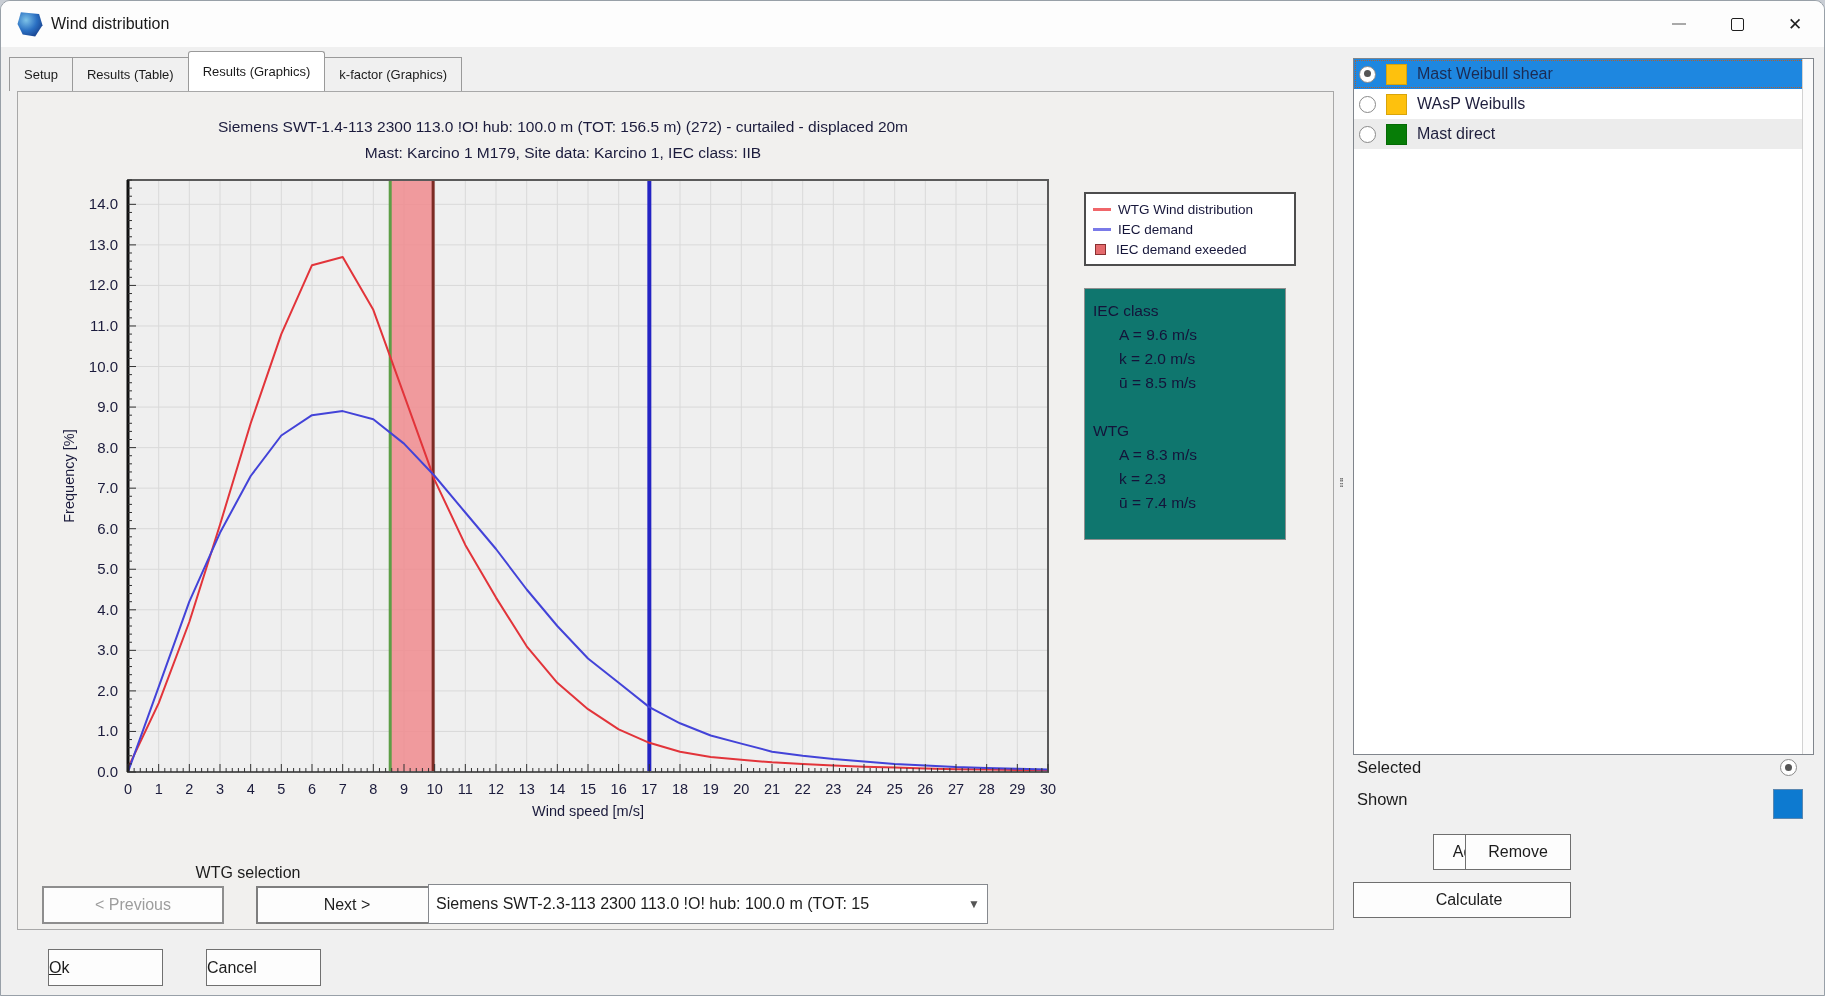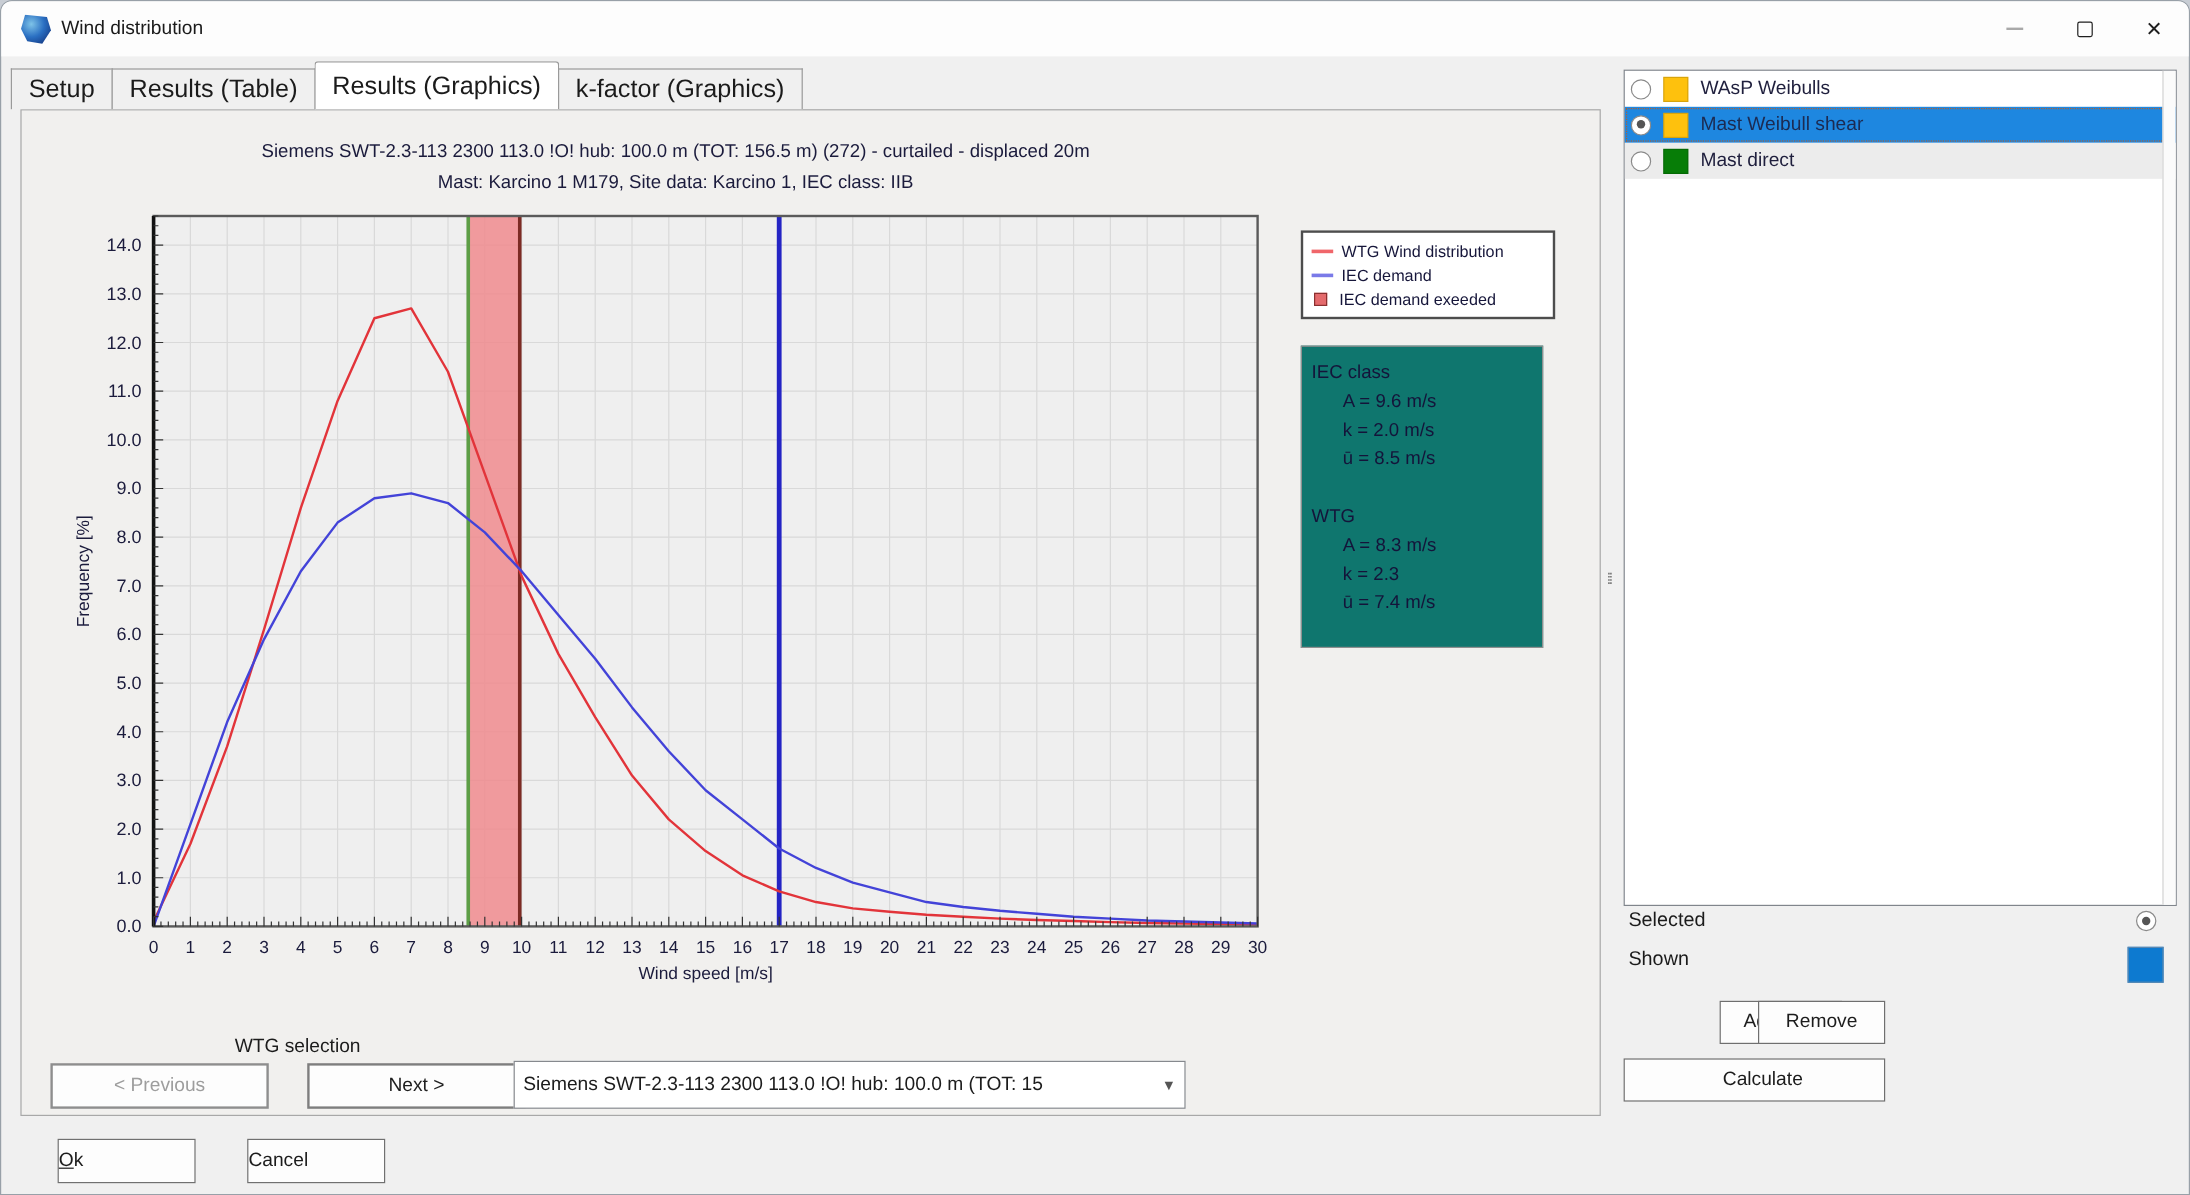--- a/index.html
+++ b/index.html
@@ -30,21 +30,21 @@
   #title-text { margin-left:8px; font-size:16px; color:#1a1a1a; }
   .win-btns { position:absolute; right:0; top:0; height:46px; display:flex; }
   .win-btn { width:58px; height:46px; display:flex; align-items:center; justify-content:center; cursor:default; }
   .glyph-min { width:14px; height:0; border-top:2px solid #a9a9a9; }
   .glyph-max { width:13px; height:13px; border:1.6px solid #1f1f1f; border-radius:2px; }
   .glyph-close { font-size:17px; color:#1f1f1f; }
   
   #tab-bar { position:absolute; left:8px; top:50px; height:40px; display:flex; align-items:flex-end; z-index:5; }
   .tab {
     height:34px; padding:4px 14px; display:flex; align-items:center;
-    font-size:21px; color:#1b1b1b; background:#f0f0f0;
+    font-size:13px; color:#1b1b1b; background:#f0f0f0;
     border:1px solid #9a9a9a; border-bottom:none; margin-right:-1px;
     position:relative;
   }
   .tab.active {
     height:40px; background:#fff; z-index:6;
     border-radius:3px 3px 0 0;
   }
   
   #chart-panel {
     position:absolute; left:16px; top:90px; width:1317px; height:839px;
@@ -153,21 +153,21 @@
   </div>
 
   <div id="tab-bar">
       <div class="tab">Setup</div>
       <div class="tab">Results (Table)</div>
       <div class="tab active">Results (Graphics)</div>
       <div class="tab">k-factor (Graphics)</div>
     </div>
 
   <div id="chart-panel">
-    <div id="chart-title-1" class="chart-title">Siemens SWT-2.3-113 2300 113.0 !O! hub: 100.0 m (TOT: 156.5 m) (272) - curtailed - displaced 20m</div>
+    <div id="chart-title-1" class="chart-title">Siemens SWT-1.4-113 2300 113.0 !O! hub: 100.0 m (TOT: 156.5 m) (272) - curtailed - displaced 20m</div>
     <div id="chart-title-2" class="chart-title">Mast:  Karcino 1 M179, Site data:  Karcino 1, IEC class: IIB</div>
     <svg id="plot-svg" width="1010" height="660">
         <rect x="70" y="14" width="920" height="592" fill="#efefef"></rect>
         <line x1="100.66666666666667" y1="14" x2="100.66666666666667" y2="606" stroke="#d9d9d9" stroke-width="1"></line>
         <line x1="131.33333333333334" y1="14" x2="131.33333333333334" y2="606" stroke="#d9d9d9" stroke-width="1"></line>
         <line x1="162" y1="14" x2="162" y2="606" stroke="#d9d9d9" stroke-width="1"></line>
         <line x1="192.66666666666669" y1="14" x2="192.66666666666669" y2="606" stroke="#d9d9d9" stroke-width="1"></line>
         <line x1="223.33333333333331" y1="14" x2="223.33333333333331" y2="606" stroke="#d9d9d9" stroke-width="1"></line>
         <line x1="254" y1="14" x2="254" y2="606" stroke="#d9d9d9" stroke-width="1"></line>
         <line x1="284.66666666666663" y1="14" x2="284.66666666666663" y2="606" stroke="#d9d9d9" stroke-width="1"></line>
@@ -525,29 +525,29 @@
       <div class="dd-arrow">▼</div>
     </div>
   </div>
 
   <div id="splitter">
     <div id="splitter-dots">⁞⁞</div>
   </div>
 
   <div id="model-list">
 
-  <div class="list-row">
+  <div class="list-row selected">
+        <div class="radio on"></div>
+        <div class="color-chip" style="background: rgb(254, 193, 13);"></div>
+        <div class="row-label">Mast Weibull shear</div>
+      </div>
+      <div class="list-row">
         <div class="radio"></div>
         <div class="color-chip" style="background: rgb(254, 193, 13);"></div>
         <div class="row-label">WAsP Weibulls</div>
-      </div>
-      <div class="list-row selected">
-        <div class="radio on"></div>
-        <div class="color-chip" style="background: rgb(254, 193, 13);"></div>
-        <div class="row-label">Mast Weibull shear</div>
       </div>
       <div class="list-row alt">
         <div class="radio"></div>
         <div class="color-chip" style="background: rgb(7, 125, 7);"></div>
         <div class="row-label">Mast direct</div>
       </div>
       <div class="scroll-track"></div>
     </div>
 
   <div id="selected-label">Selected</div>

